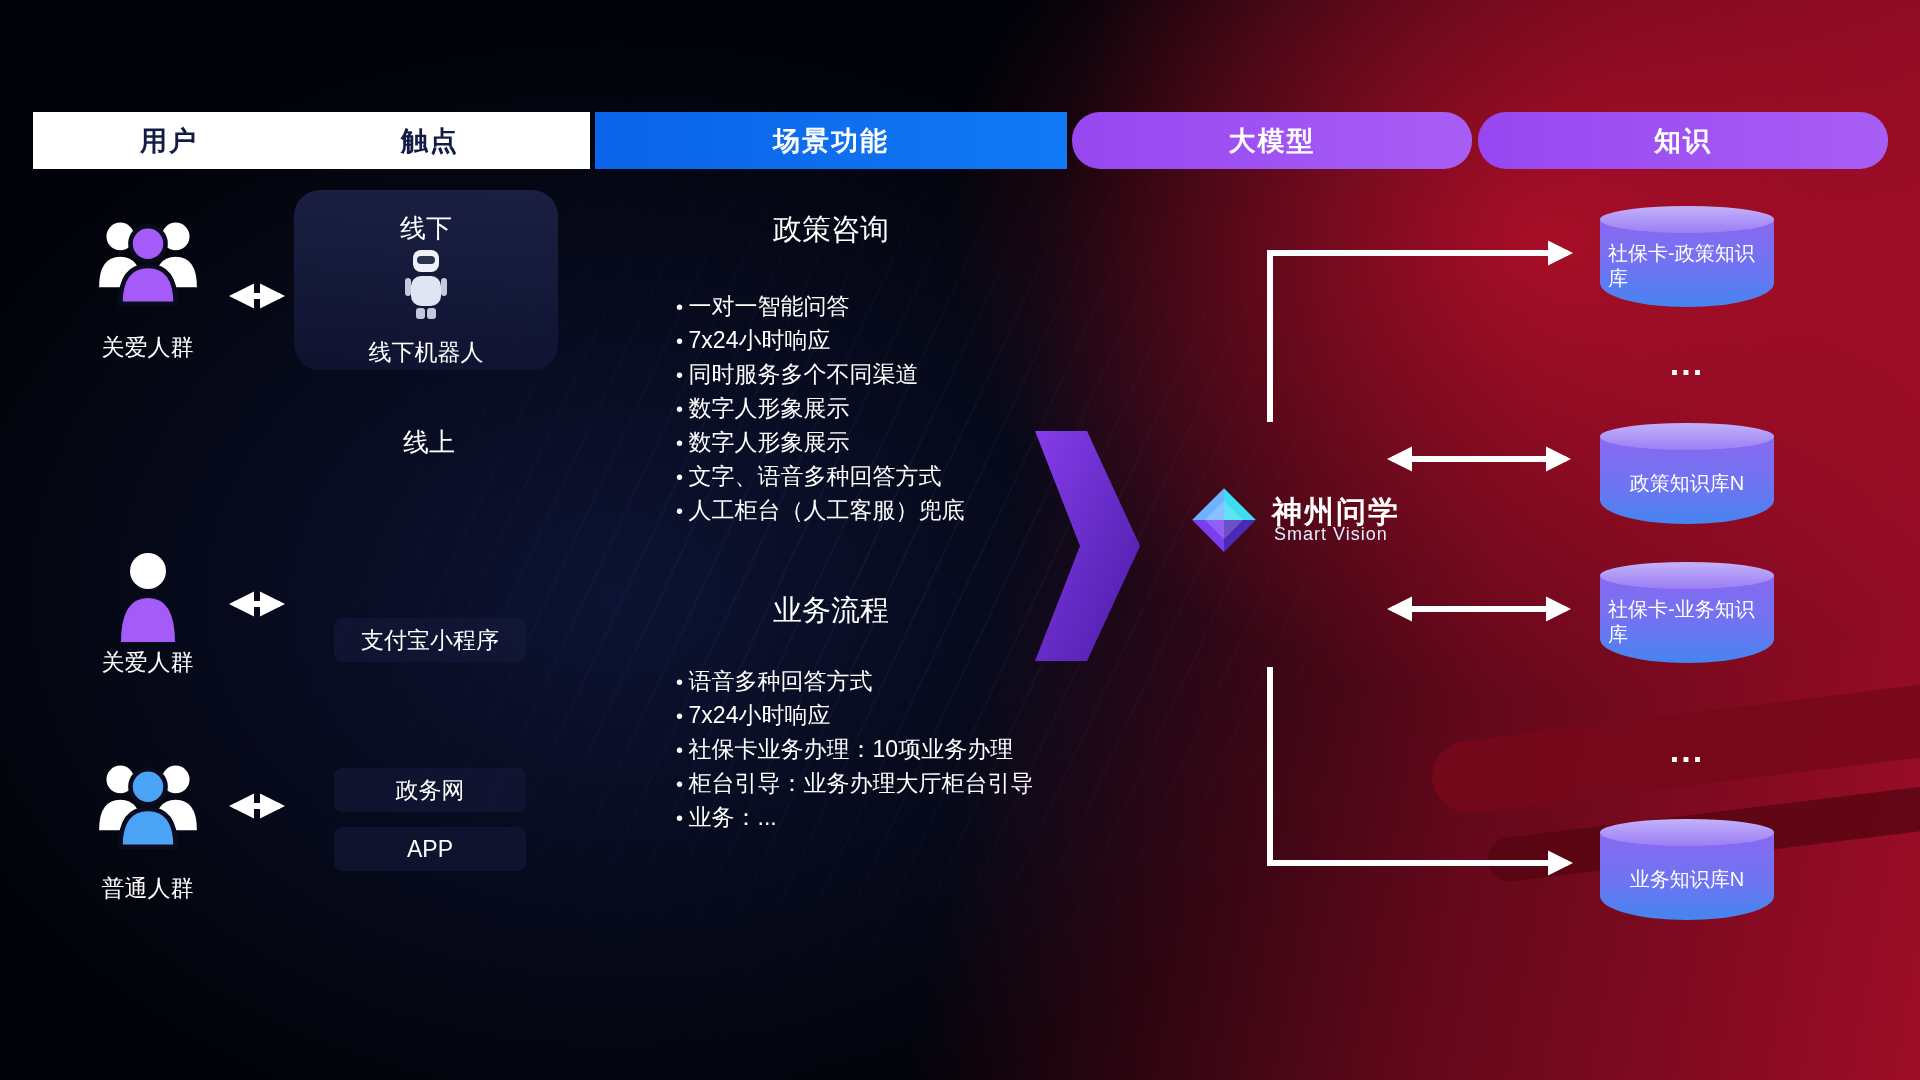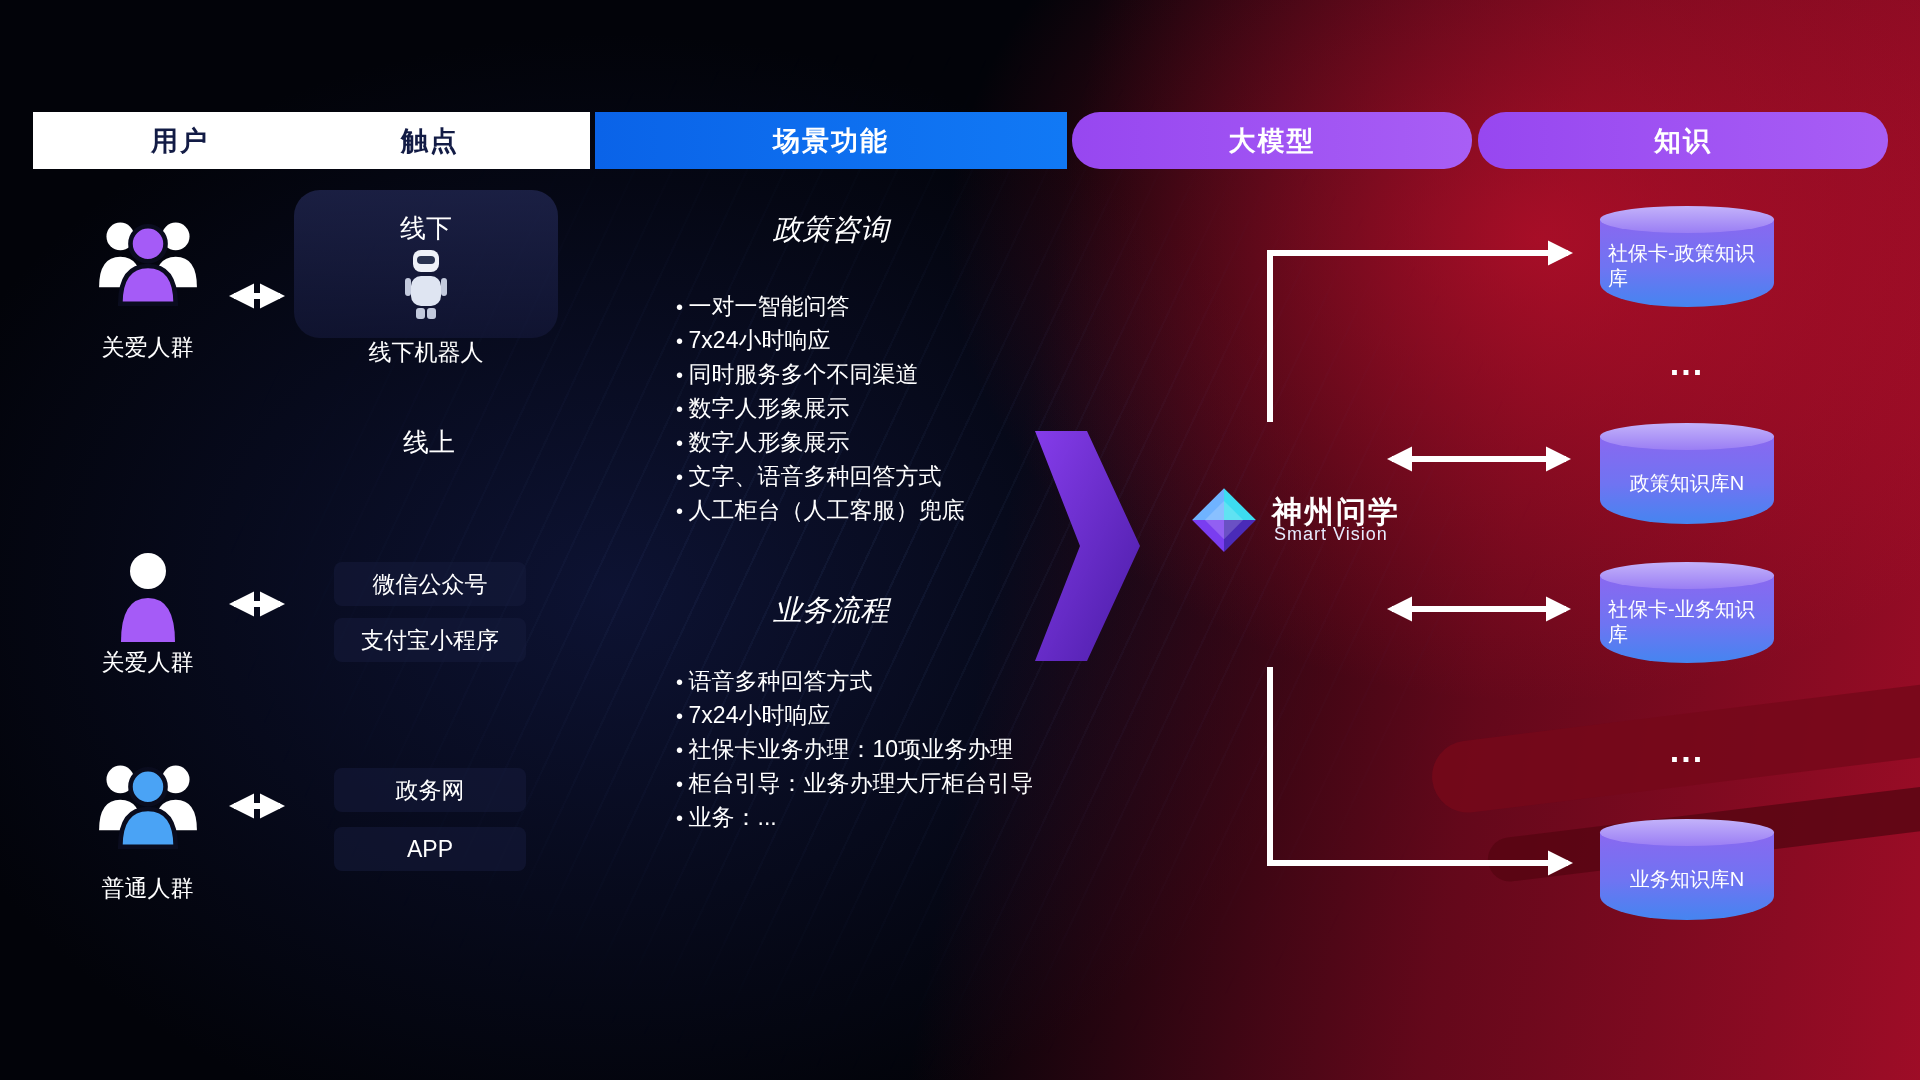--- a/index.html
+++ b/index.html
@@ -29,33 +29,33 @@
   }
   .hdr.light  { background:#ffffff; color:#121b45; }
   .hdr.blue   { background:linear-gradient(90deg,#0a63e8,#1179f5); color:#fff; }
   .hdr.purple { background:linear-gradient(90deg,#9747f0,#a85ef5); color:#fff;border-radius:28px; }
 
   .abs { position:absolute; }
   .ctr { display:flex; align-items:center; justify-content:center; text-align:center; }
   .u-label { font-size:23px; color:#fff; }
 
   .tp-card {
-    position:absolute; left:294px; top:190px; width:264px; height:148px;
+    position:absolute; left:294px; top:190px; width:264px; height:180px;
     background:linear-gradient(180deg, rgba(38,44,92,0.65), rgba(20,24,58,0.65));
     border-radius:26px;
   }
   .tp-title { font-size:26px; color:#fff; }
   .chan {
     position:absolute; left:334px; width:192px; height:44px;
     background:rgba(22,27,60,0.55); border-radius:8px;
     display:flex; align-items:center; justify-content:center;
     font-size:23px; color:#fff;
   }
 
-  .sc-title { position:absolute; left:681px; width:300px; height:40px; font-size:29px; color:#fff;font-style:italic; }
+  .sc-title { position:absolute; left:681px; width:300px; height:40px; font-size:29px; color:#fff; }
   .bullets { position:absolute; left:676px; width:460px; line-height:33px; font-size:23px; color:#fff; }
   .bullet { white-space:nowrap; }
   .bullet::before { content:"•  "; font-size:20px; }
 
   .brand-name { font-size:30px; font-weight:bold; color:#fff; letter-spacing:2px; }
   .brand-sub { font-size:18px; color:#e8ecff; letter-spacing:1px; }
 
   .db { position:absolute; left:1600px; width:174px; height:88px;
         background:linear-gradient(180deg,#8a68f0 0%, #6f74f2 55%, #4585f0 100%);
         border-radius:0 0 87px 87px / 0 0 24px 24px; }
@@ -69,21 +69,21 @@
   svg.overlay { position:absolute; left:0; top:0; pointer-events:none; }
 </style>
 </head>
 <body>
 
 <div class="canvas">
   <div class="streaks"></div>
   <div class="swoosh s1"></div>
   <div class="swoosh s2"></div>
 
-  <div class="hdr light" style="left:33px;   width:272px;padding-left:11px;">用户</div>
+  <div class="hdr light" style="left:33px;   width:272px;">用户</div>
   <div class="hdr light" style="left:270px;  width:320px;">触点</div>
   <div class="hdr blue" style="left:595px;  width:472px;">场景功能</div>
   <div class="hdr purple" style="left:1072px; width:400px;">大模型</div>
   <div class="hdr purple" style="left:1478px; width:410px;">知识</div>
 
   <div class="abs" style="left:88px; top:212px;">
     <svg width="120" height="95" viewBox="0 0 130 100">
       <circle cx="35" cy="25" r="15" fill="#ffffff"></circle>
       <path d="M12 80 Q12 47 35 47 Q58 47 58 80 Z" fill="#ffffff"></path>
       <circle cx="95" cy="25" r="15" fill="#ffffff"></circle>
@@ -125,21 +125,20 @@
         <rect x="37" y="30" width="6" height="18" rx="3" fill="#c3cadd"></rect>
         <rect x="12" y="60" width="9" height="11" rx="3" fill="#c3cadd"></rect>
         <rect x="23" y="60" width="9" height="11" rx="3" fill="#c3cadd"></rect>
       </svg>
     </div>
     <div class="abs ctr" style="left:0; top:148px; width:264px; height:28px; font-size:23px;">线下机器人</div>
   </div>
 
   <div class="abs ctr tp-title" style="left:354px; top:426px; width:150px; height:32px;">线上</div>
 
-  <div class="chan" style="top:562px;">微信公众号</div>
   <div class="chan" style="top:618px;">支付宝小程序</div>
   <div class="chan" style="top:768px;">政务网</div>
   <div class="chan" style="top:827px;">APP</div>
 
   <div class="sc-title ctr" style="top:210px;">政策咨询</div>
   <div class="bullets" style="top:290px;">
     <div class="bullet">一对一智能问答</div>
     <div class="bullet">7x24小时响应</div>
     <div class="bullet">同时服务多个不同渠道</div>
     <div class="bullet">数字人形象展示</div>

